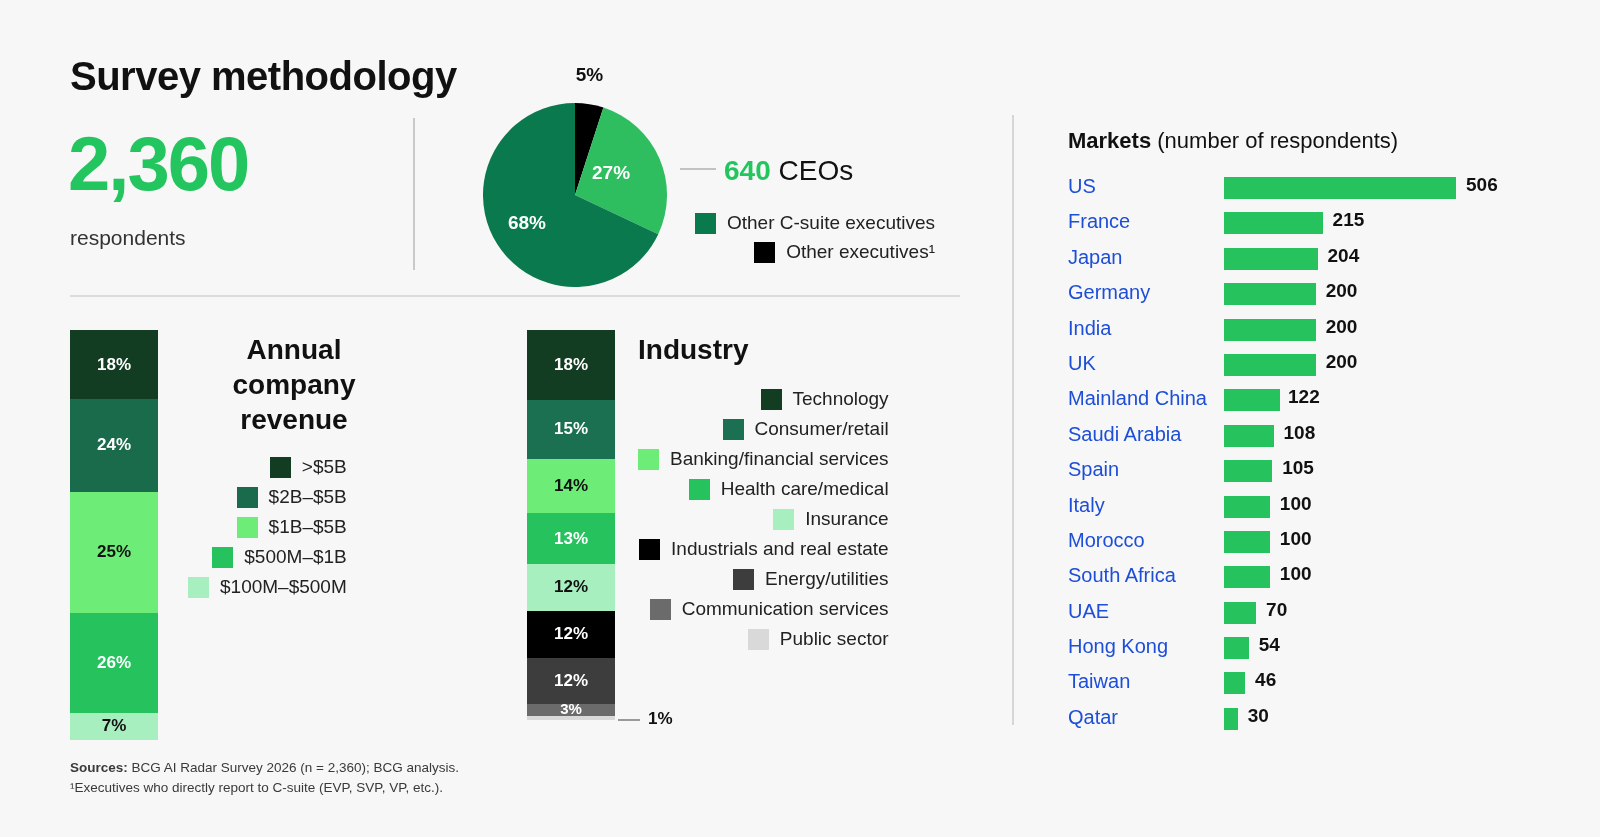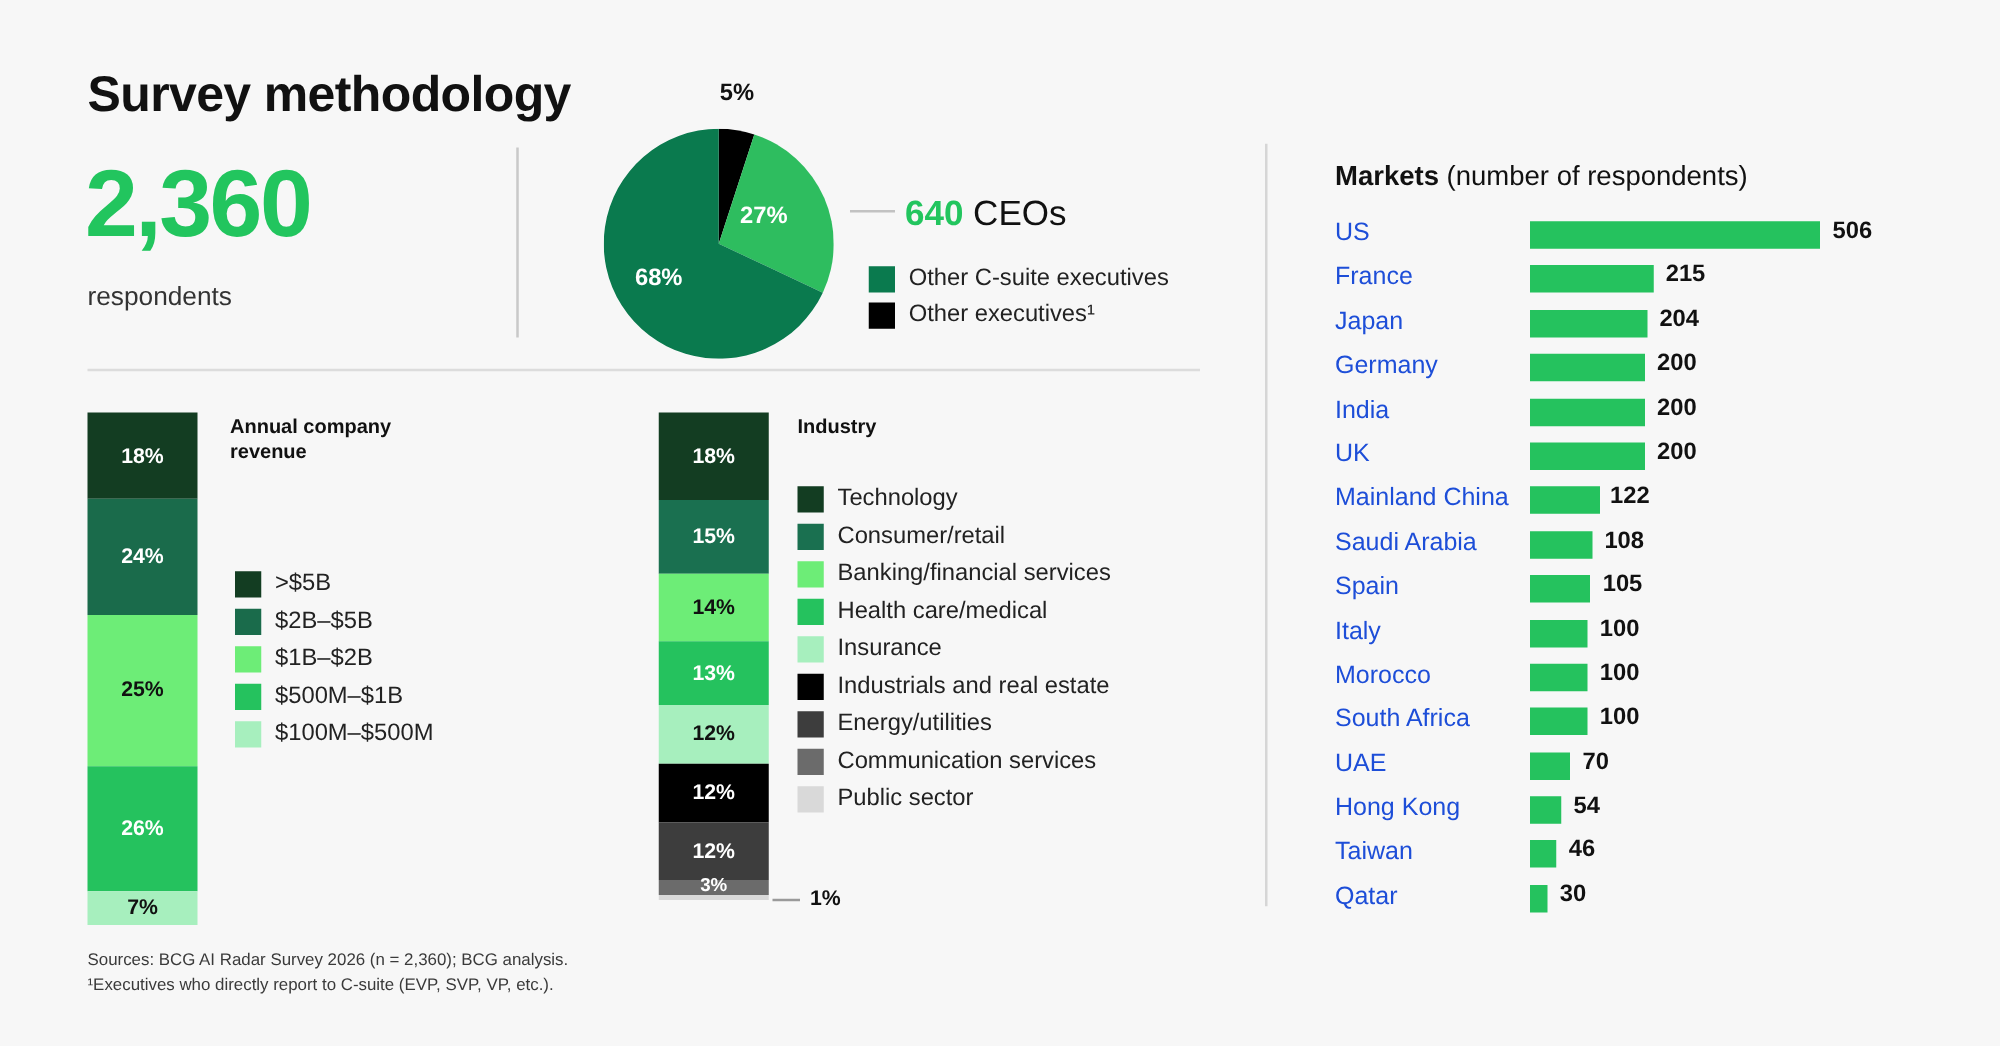--- a/index.html
+++ b/index.html
@@ -48,32 +48,32 @@
   }
   .pie-label.dark { color: #111; }
   .callout-line {
     position: absolute; left: 680px; top: 168px; width: 36px; height: 2px; background: #c2c2c2;
   }
   .callout-text {
     position: absolute; left: 724px; top: 155px; font-size: 28px; color: #111;
   }
   .callout-text b { color: #22c55e; }
   .pie-legend { position: absolute; left: 695px; top: 212px; }
-  .legend-row { display: flex; align-items: center; margin-bottom: 7px; }
+  .legend-row { display: flex; align-items: center; margin-bottom: 7px; justify-content: flex-end; }
   .swatch { width: 21px; height: 21px; margin-right: 11px; flex: none; }
   .legend-label { font-size: 19px; color: #222; white-space: nowrap; }
 
   
   .stack { position: absolute; width: 88px; }
   .stack-seg {
     position: relative; display: flex; align-items: center; justify-content: center;
     font-size: 17px; font-weight: bold;
   }
   .stack-title {
-    position: absolute; font-size: 16px; font-weight: bold; color: #111; line-height: 1.25;
+    position: absolute; font-size: 28px; font-weight: bold; color: #111; line-height: 1.25; text-align: center;
   }
   .stack-legend { position: absolute; }
   .stack-legend .legend-row { margin-bottom: 8px; }
 
   .tiny-callout-line {
     position: absolute; width: 22px; height: 2px; background: #9a9a9a;
   }
   .tiny-callout-text {
     position: absolute; font-size: 17px; font-weight: bold; color: #111;
   }
@@ -90,21 +90,21 @@
     position: absolute; left: 156px; top: 5px; height: 22px; background: #25c25e;
   }
   .market-val {
     position: absolute; top: 2px; font-size: 19px; font-weight: bold; color: #111;
   }
 
   
   .sources {
     position: absolute; left: 70px; top: 758px; font-size: 13.5px; color: #3a3a3a; line-height: 1.5;
   }
-  .sources b { font-weight: normal; margin-top: 12px; }
+  .sources b { font-weight: bold; margin-top: 12px; }
 </style>
 </head>
 <body>
 
 <div class="page">
 
   <div class="title">Survey methodology</div>
   <div class="bignum">2,360</div>
   <div class="bignum-sub">respondents</div>
 
@@ -164,21 +164,21 @@
       <div class="legend-row">
         <span class="swatch" style="background:#133d22"></span>
         <span class="legend-label">&gt;$5B</span>
       </div>
       <div class="legend-row">
         <span class="swatch" style="background:#1a6b4b"></span>
         <span class="legend-label">$2B–$5B</span>
       </div>
       <div class="legend-row">
         <span class="swatch" style="background:#6ded77"></span>
-        <span class="legend-label">$1B–$2B</span>
+        <span class="legend-label">$1B–$5B</span>
       </div>
       <div class="legend-row">
         <span class="swatch" style="background:#25c25e"></span>
         <span class="legend-label">$500M–$1B</span>
       </div>
       <div class="legend-row">
         <span class="swatch" style="background:#a7efbe"></span>
         <span class="legend-label">$100M–$500M</span>
       </div>
     </div>

